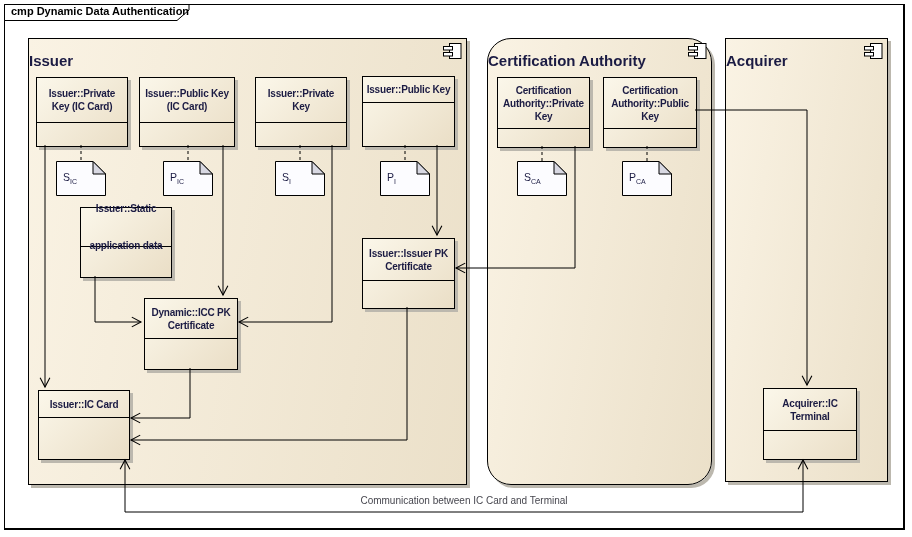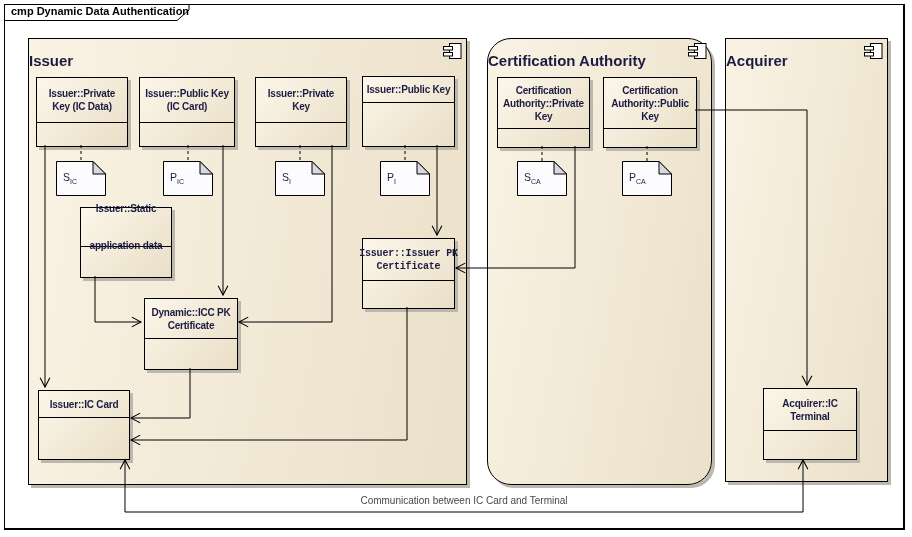--- a/index.html
+++ b/index.html
@@ -96,21 +96,21 @@
     <svg class="component-icon" viewBox="0 0 19 17">
       <rect x="6.5" y="0.5" width="11.5" height="15" fill="#ffffff" stroke="#000000"></rect>
       <rect x="0.5" y="3.5" width="9" height="3.5" fill="#ffffff" stroke="#000000"></rect>
       <rect x="0.5" y="9.5" width="9" height="3.5" fill="#ffffff" stroke="#000000"></rect>
     </svg>
   </div>
 
   <div class="ubox" style="left:36px;top:77px;width:90px;height:68px;">
     <div class="title" style="height:44px;">
       <span>Issuer::Private</span>
-      <span>Key (IC Data)</span>
+      <span>Key (IC Card)</span>
     </div>
     <div class="body"></div>
   </div>
 
   <div class="ubox" style="left:139px;top:77px;width:94px;height:68px;">
     <div class="title" style="height:44px;">
       <span>Issuer::Public Key</span>
       <span>(IC Card)</span>
     </div>
     <div class="body"></div>
@@ -141,21 +141,21 @@
 
   <div class="ubox" style="left:144px;top:298px;width:92px;height:70px;">
     <div class="title" style="height:39px;">
       <span>Dynamic::ICC PK</span>
       <span>Certificate</span>
     </div>
     <div class="body"></div>
   </div>
 
   <div class="ubox" style="left:362px;top:238px;width:91px;height:69px;">
-    <div class="title" style="height:41px;font-family:Liberation Mono, monospace;">
+    <div class="title" style="height:41px;">
       <span>Issuer::Issuer PK</span>
       <span>Certificate</span>
     </div>
     <div class="body"></div>
   </div>
 
   <div class="ubox" style="left:38px;top:390px;width:90px;height:68px;">
     <div class="title" style="height:26px;">
       <span>Issuer::IC Card</span>
     </div>

